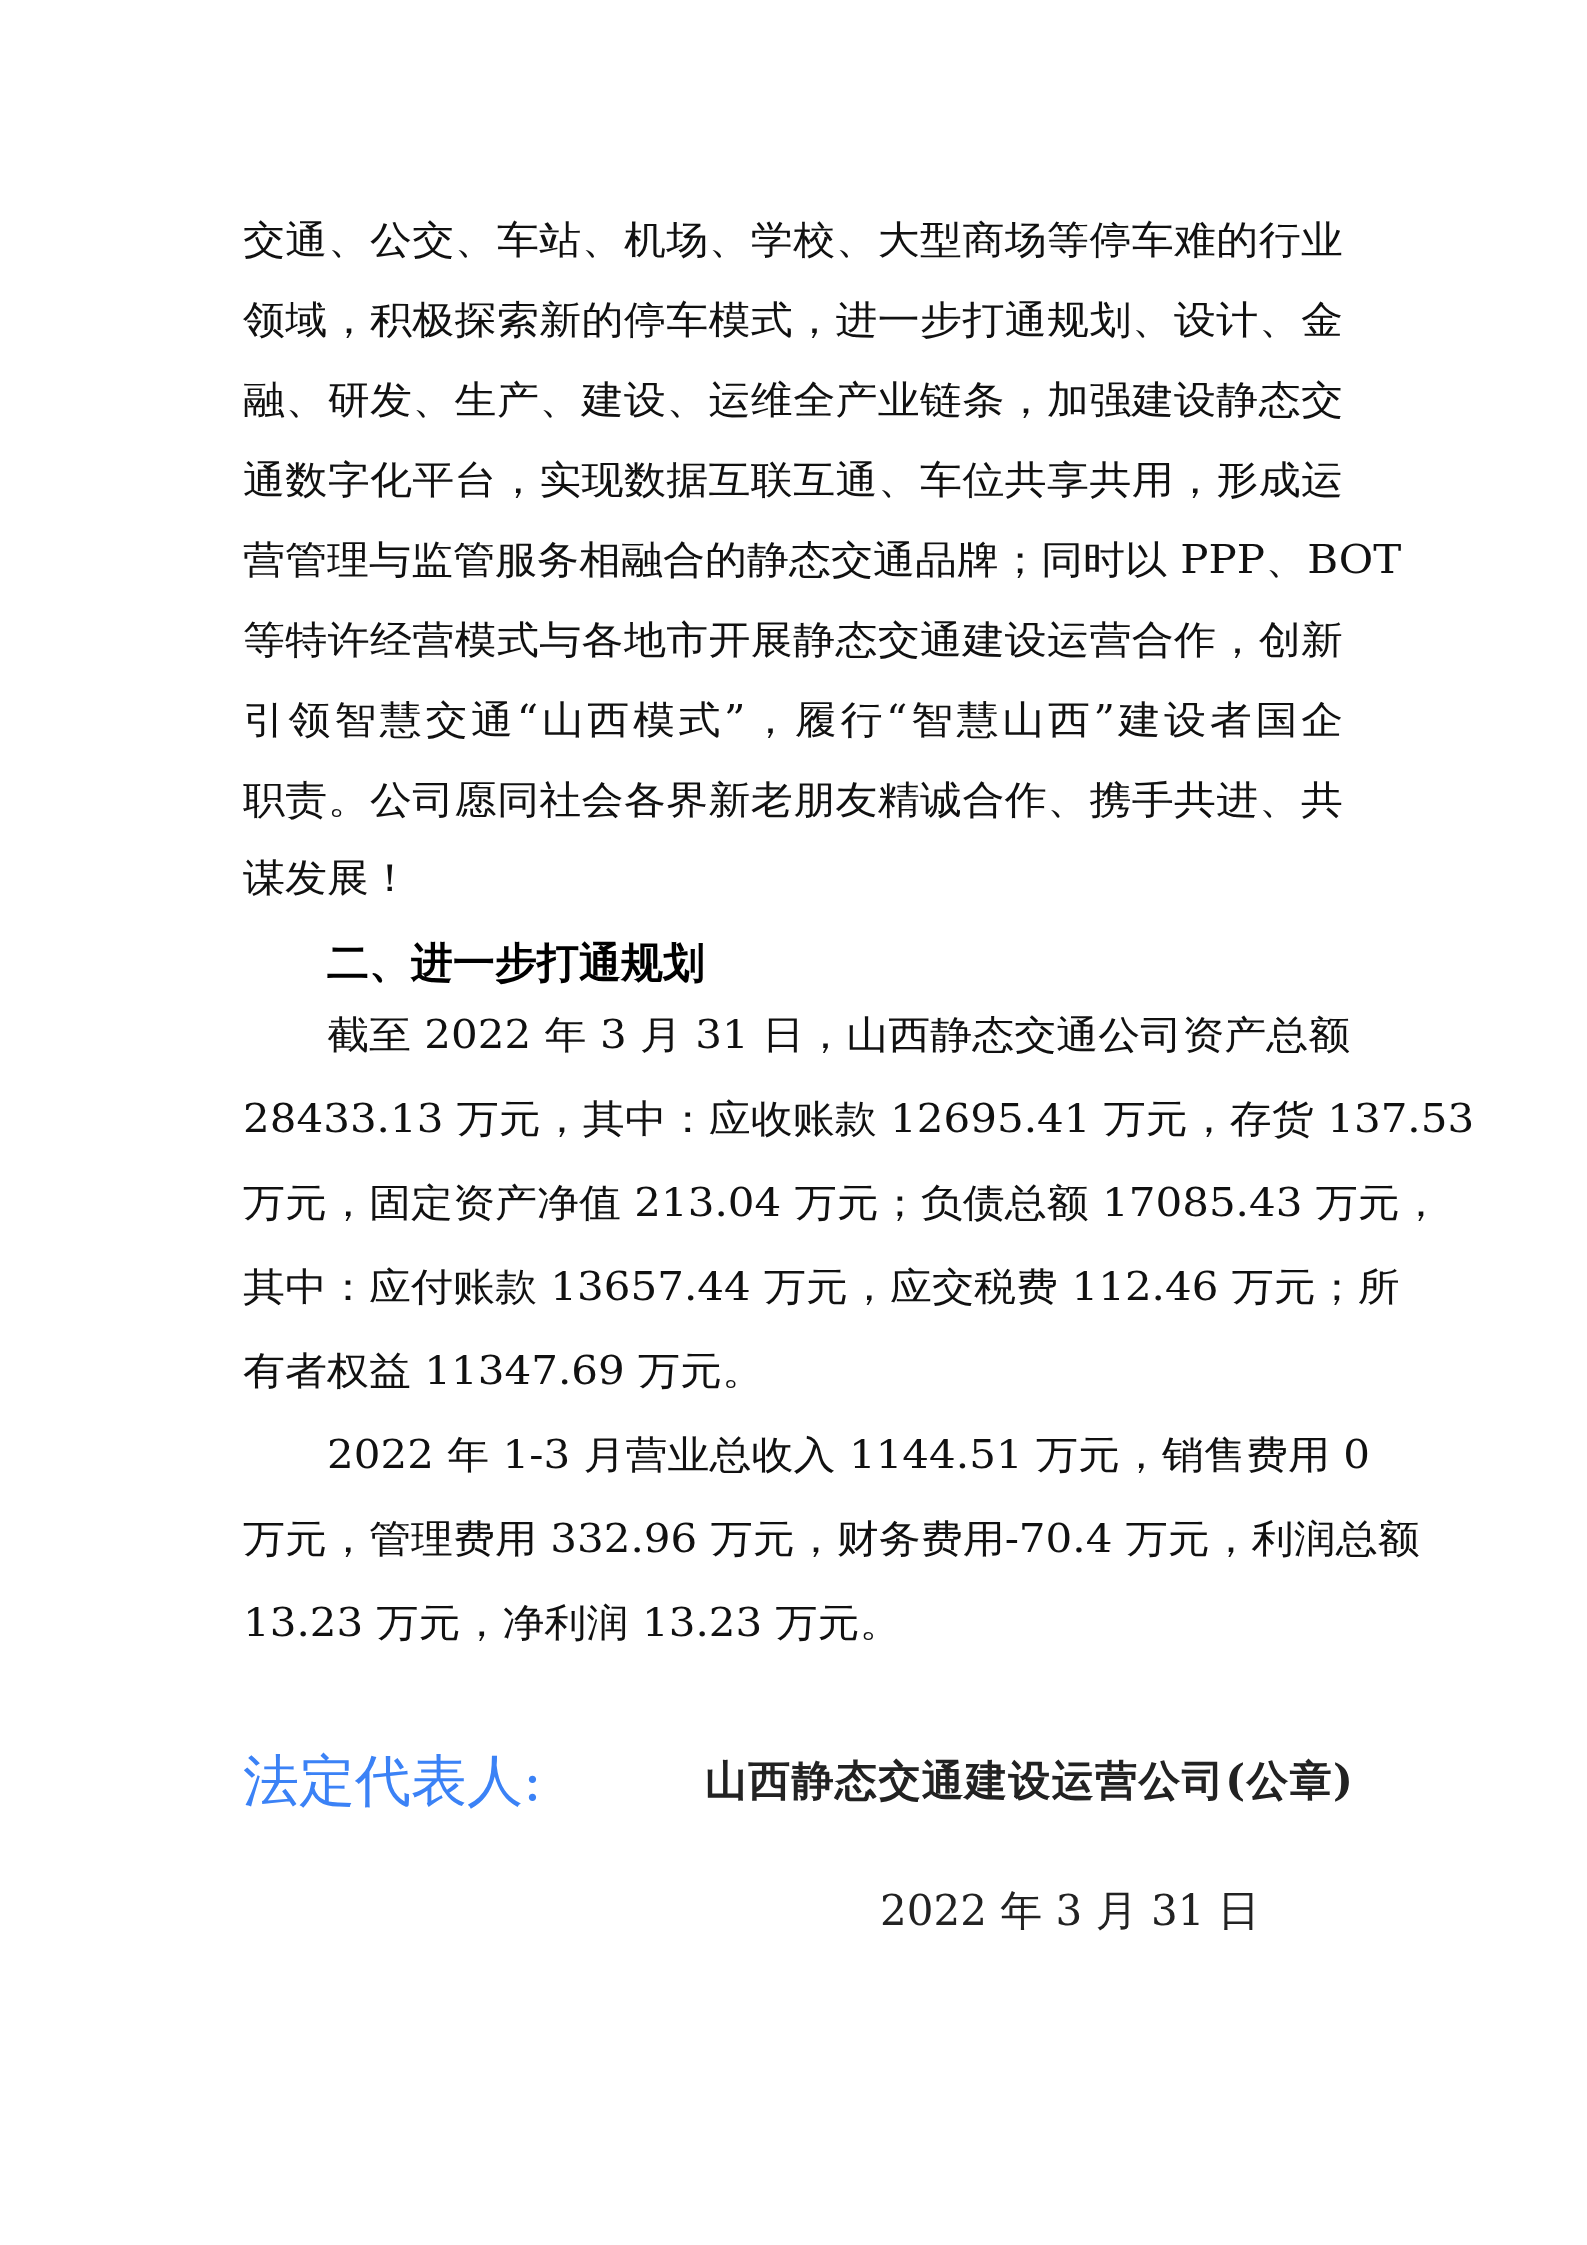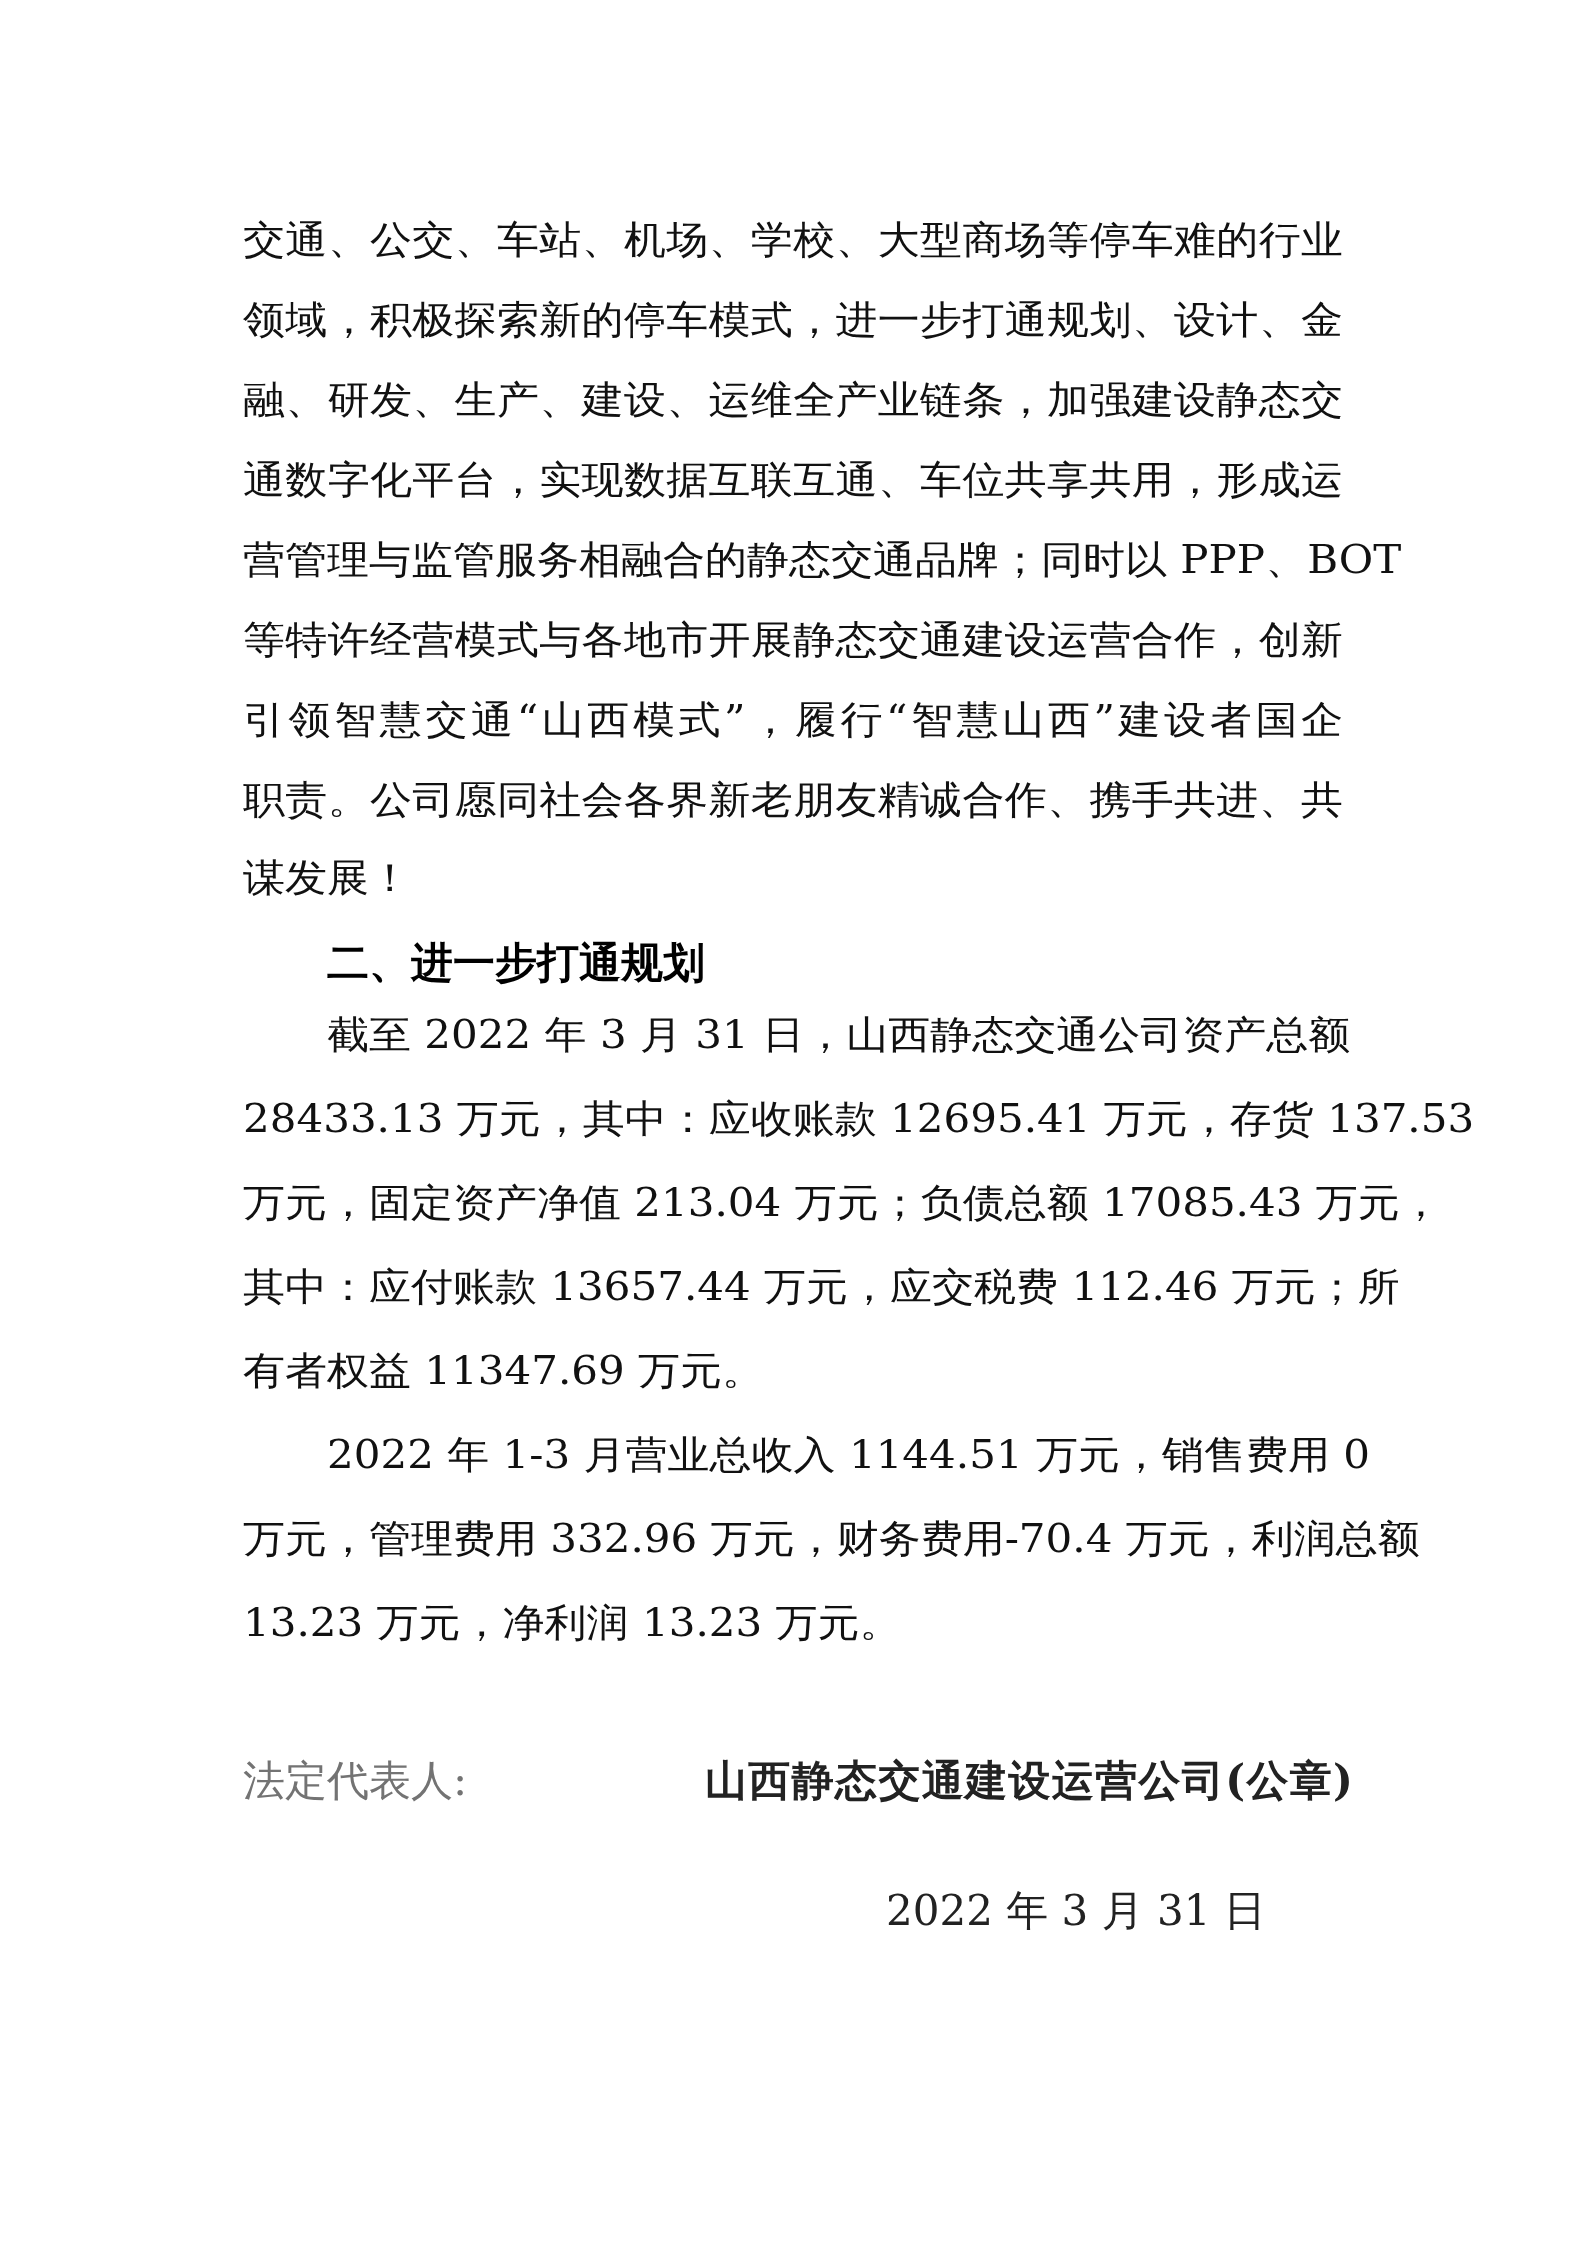--- a/index.html
+++ b/index.html
@@ -50,24 +50,24 @@
       font-weight: bold;
       font-size: 42px;
       line-height: 50px;
       height: 50px;
       white-space: nowrap;
       color: #000000;
     }
     .sig-left {
       position: absolute;
       left: 243px;
-      font-size: 42px;
+      font-size: 56px;
       line-height: 50px;
       white-space: nowrap;
-      color: #737373;
+      color: #3b82f6;
     }
     .sig-right {
       position: absolute;
       left: 705px;
       width: 648px;
       font-size: 42px;
       line-height: 50px;
       white-space: nowrap;
       text-align: justify;
       text-align-last: justify;
@@ -77,21 +77,20 @@
     .sig-date {
       position: absolute;
       left: 880px;
       width: 325px;
       font-size: 42px;
       line-height: 50px;
       white-space: nowrap;
       text-align: justify;
       text-align-last: justify;
       color: #222222;
-      margin-left: 6px;
     }
   </style>
 </head>
 <body>
 
 <div class="page">
 
   <div>
     <div class="line" style="top:217px">交通、公交、车站、机场、学校、大型商场等停车难的行业</div>
     <div class="line" style="top:297px">领域，积极探索新的停车模式，进一步打通规划、设计、金</div>

